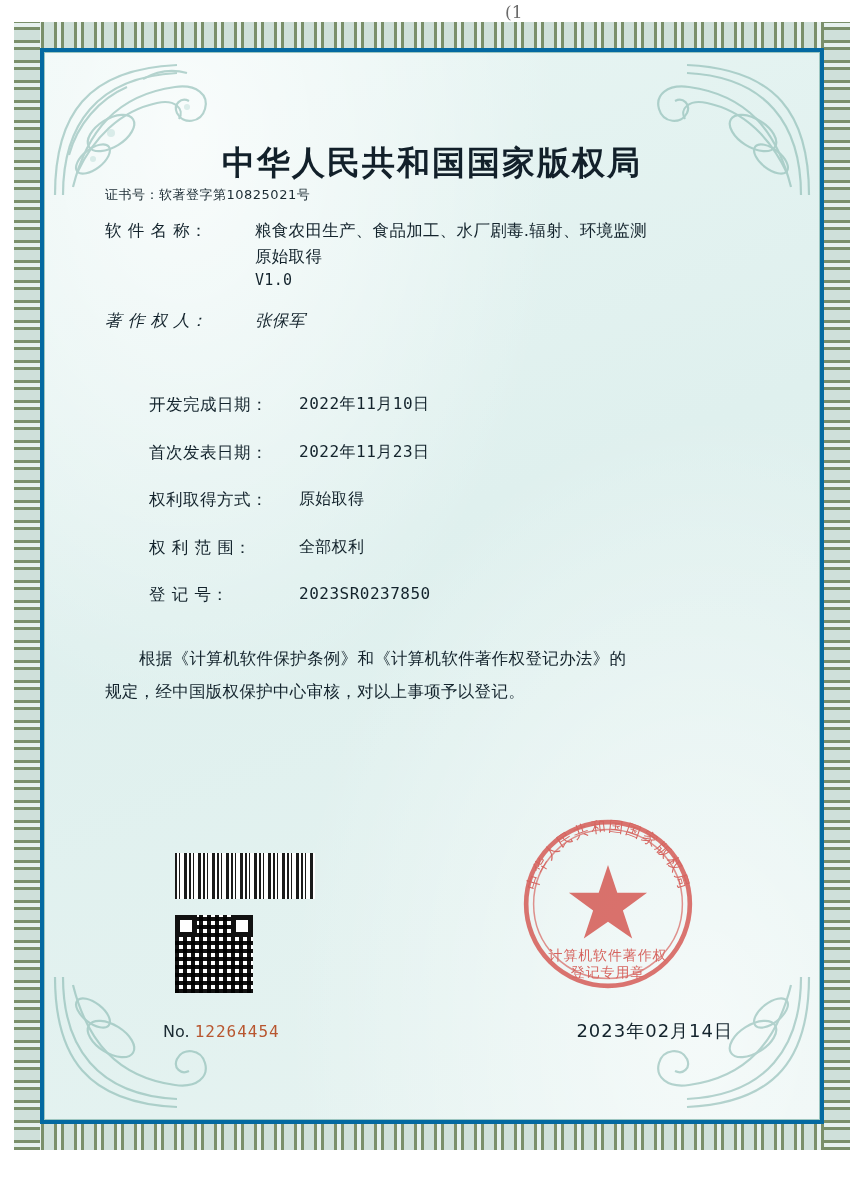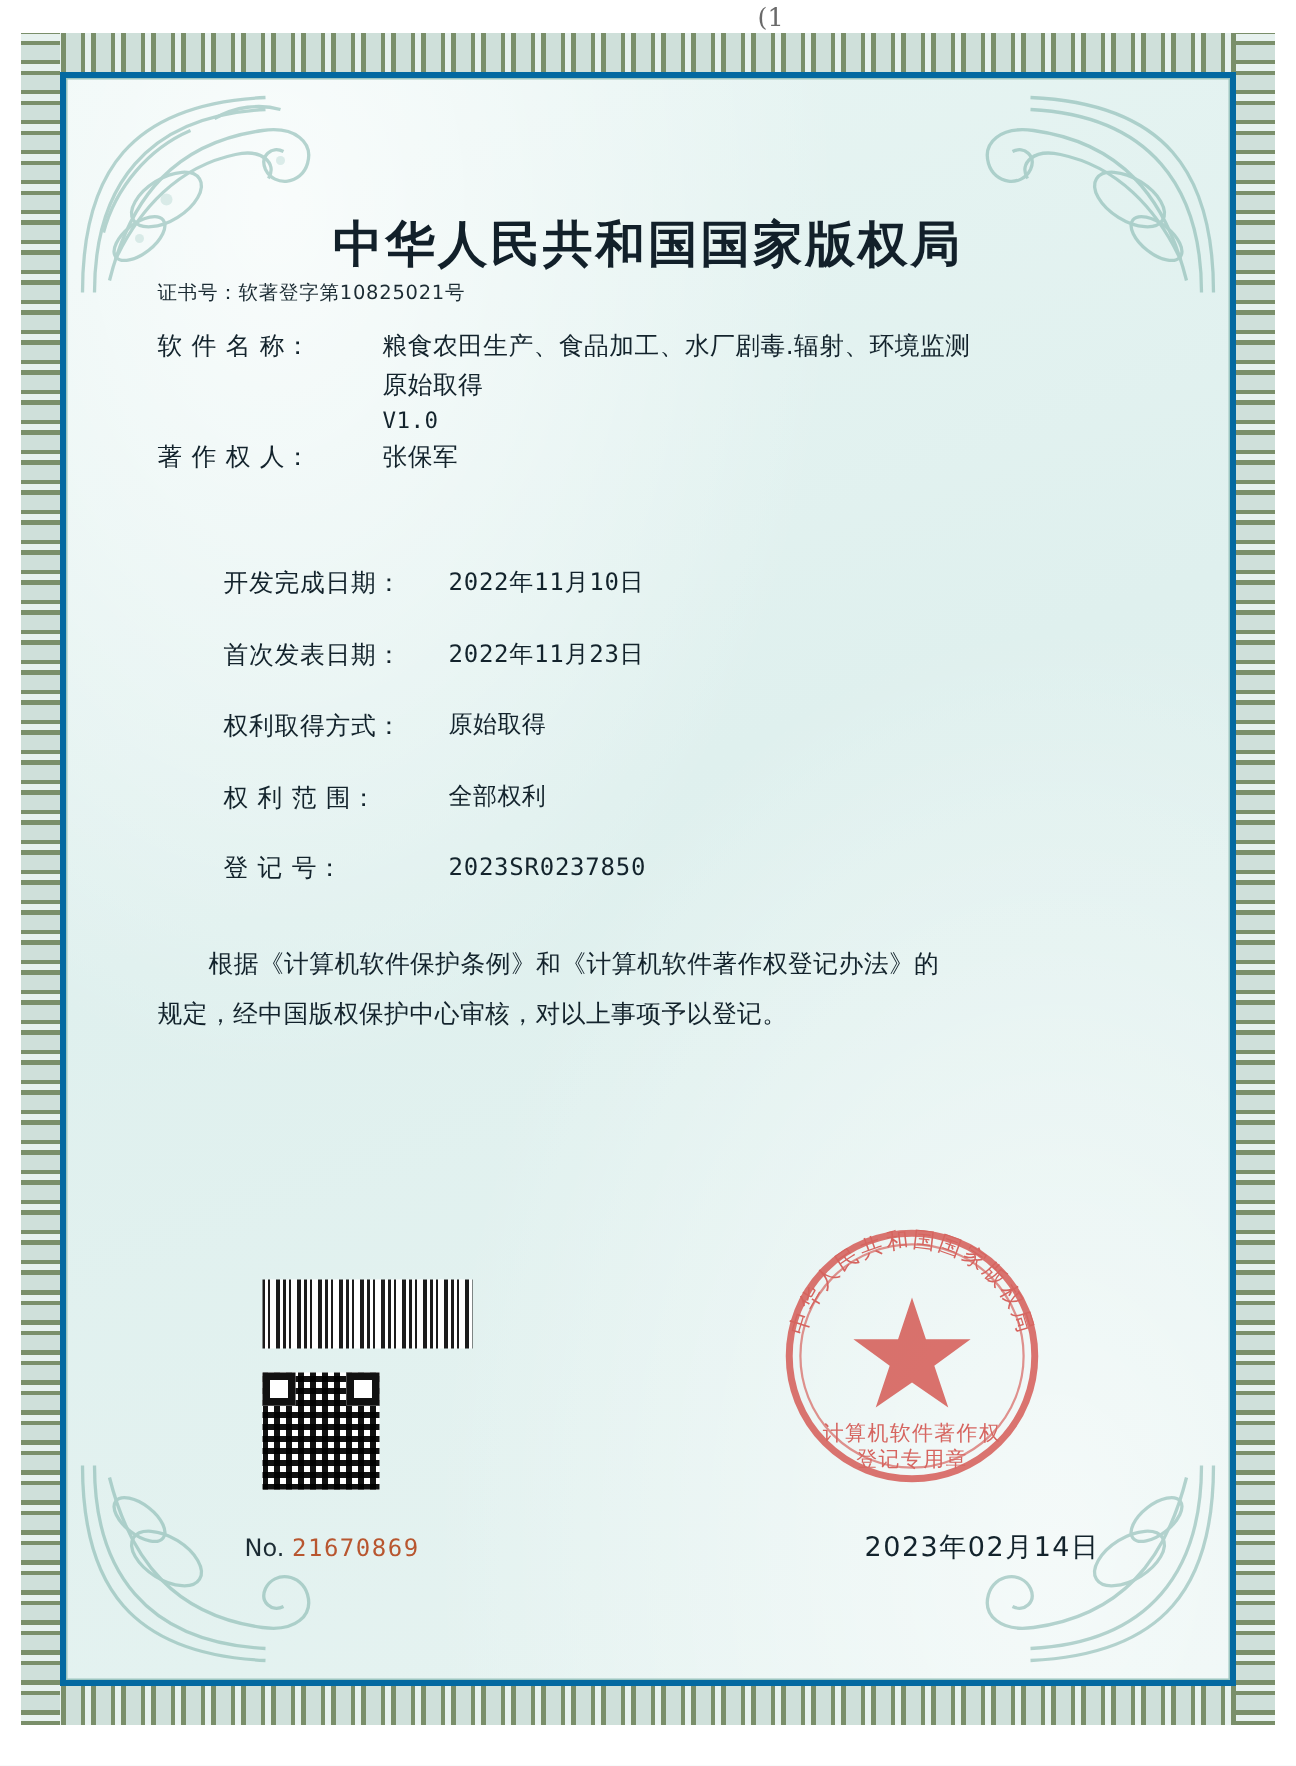--- a/index.html
+++ b/index.html
@@ -136,21 +136,21 @@
     flex: 1;
     letter-spacing: 0.3px;
   }
   .field-value .line2 { display: block; }
   .field-value .line3 {
     display: block;
     font-family: "DejaVu Sans Mono", "Liberation Mono", monospace;
     font-size: 15px;
   }
 
-  #owner-row { margin-top: 0; }
+  #owner-row { margin-top: 16px; font-style: italic; }
 
   .dates-block { margin-top: 58px; margin-left: 44px; }
   .dates-block .field-row { margin-top: 22px; }
   .dates-block .field-value { font-size: 16px; }
 
   .mono-value {
     font-family: "DejaVu Sans Mono", "Liberation Mono", monospace;
     font-size: 16px;
     letter-spacing: 0.5px;
   }
@@ -379,21 +379,21 @@
             <textPath href="#arcTop" startOffset="50%" text-anchor="middle">中华人民共和国国家版权局</textPath>
           </text>
           <polygon points="100,58 110,88 142,88 116,107 126,137 100,119 74,137 84,107 58,88 90,88" fill="#d1453f" opacity="0.92"></polygon>
           <text x="100" y="160" text-anchor="middle" font-size="15" fill="#d1453f" font-family="'DejaVu Serif','Liberation Serif',serif" letter-spacing="1">计算机软件著作权</text>
           <text x="100" y="179" text-anchor="middle" font-size="15" fill="#d1453f" font-family="'DejaVu Serif','Liberation Serif',serif" letter-spacing="1">登记专用章</text>
         </svg>
       </div>
 
       <div id="serial">
         <span>No.</span>
-        <span class="serial-num">21670869</span>
+        <span class="serial-num">12264454</span>
       </div>
 
       <div id="issue-date">2023年02月14日</div>
 
     </div>
   </div>
 </div>
 
 <div id="top-mark">(1</div>
 

